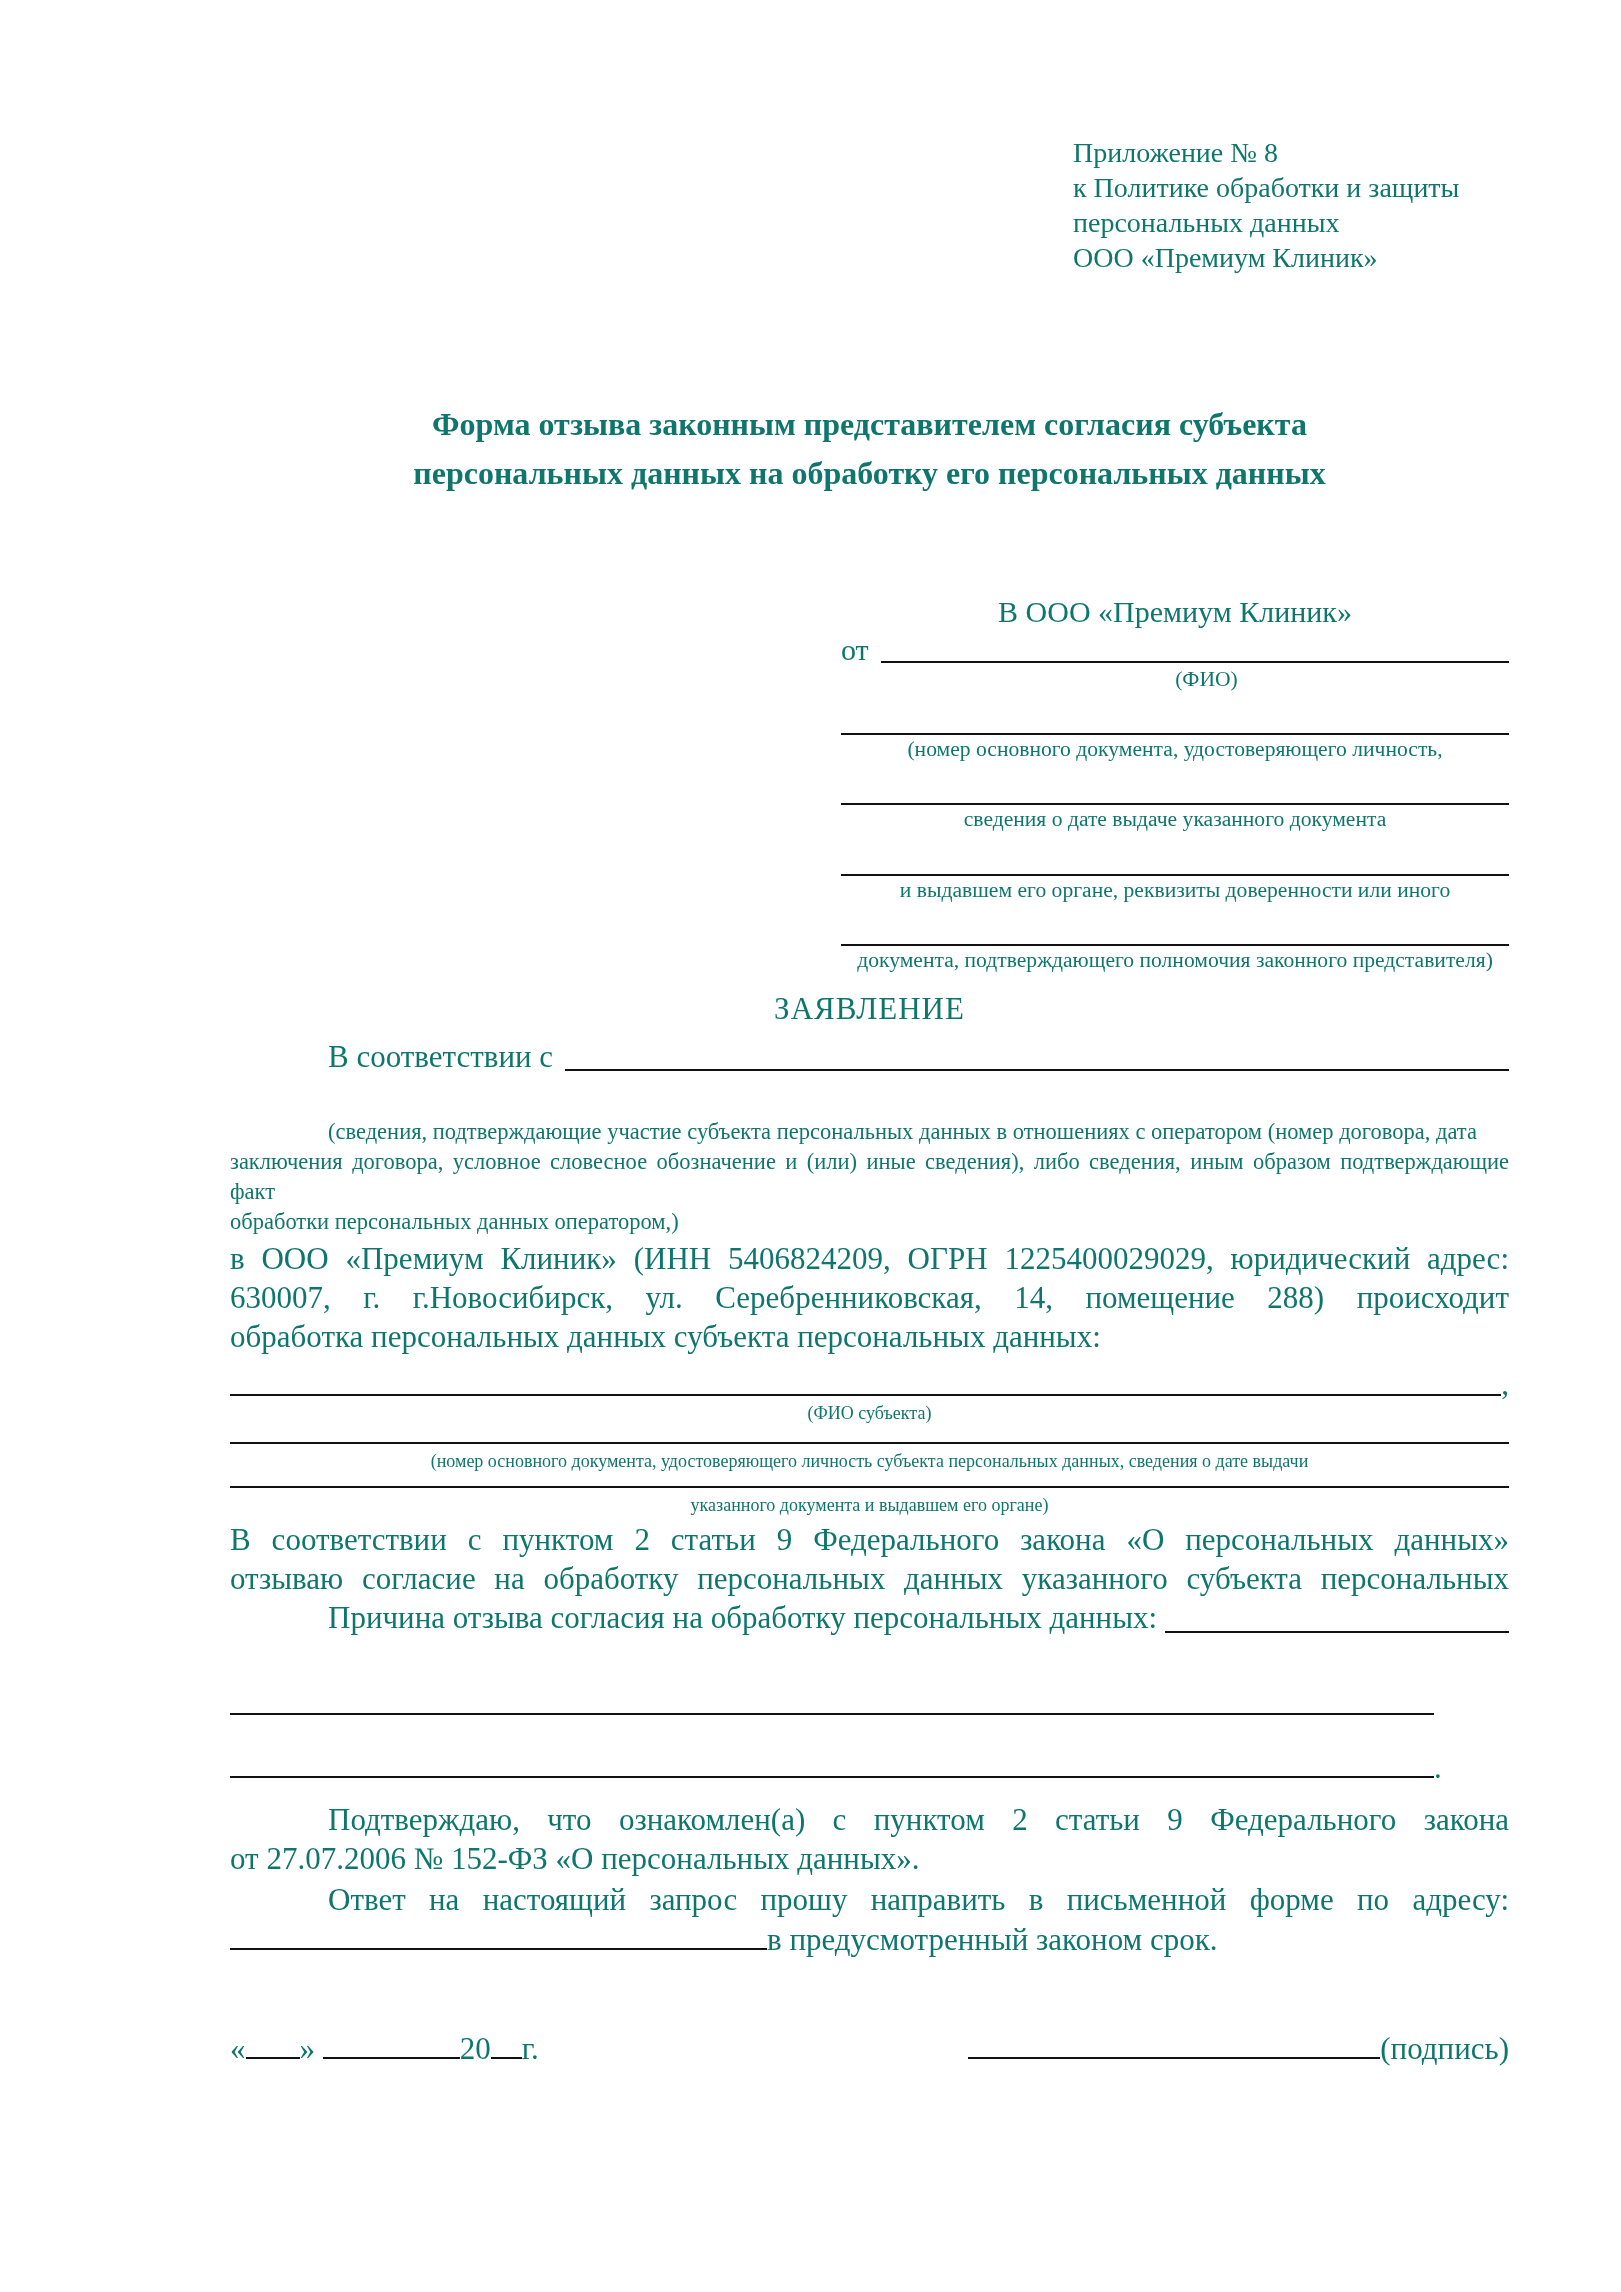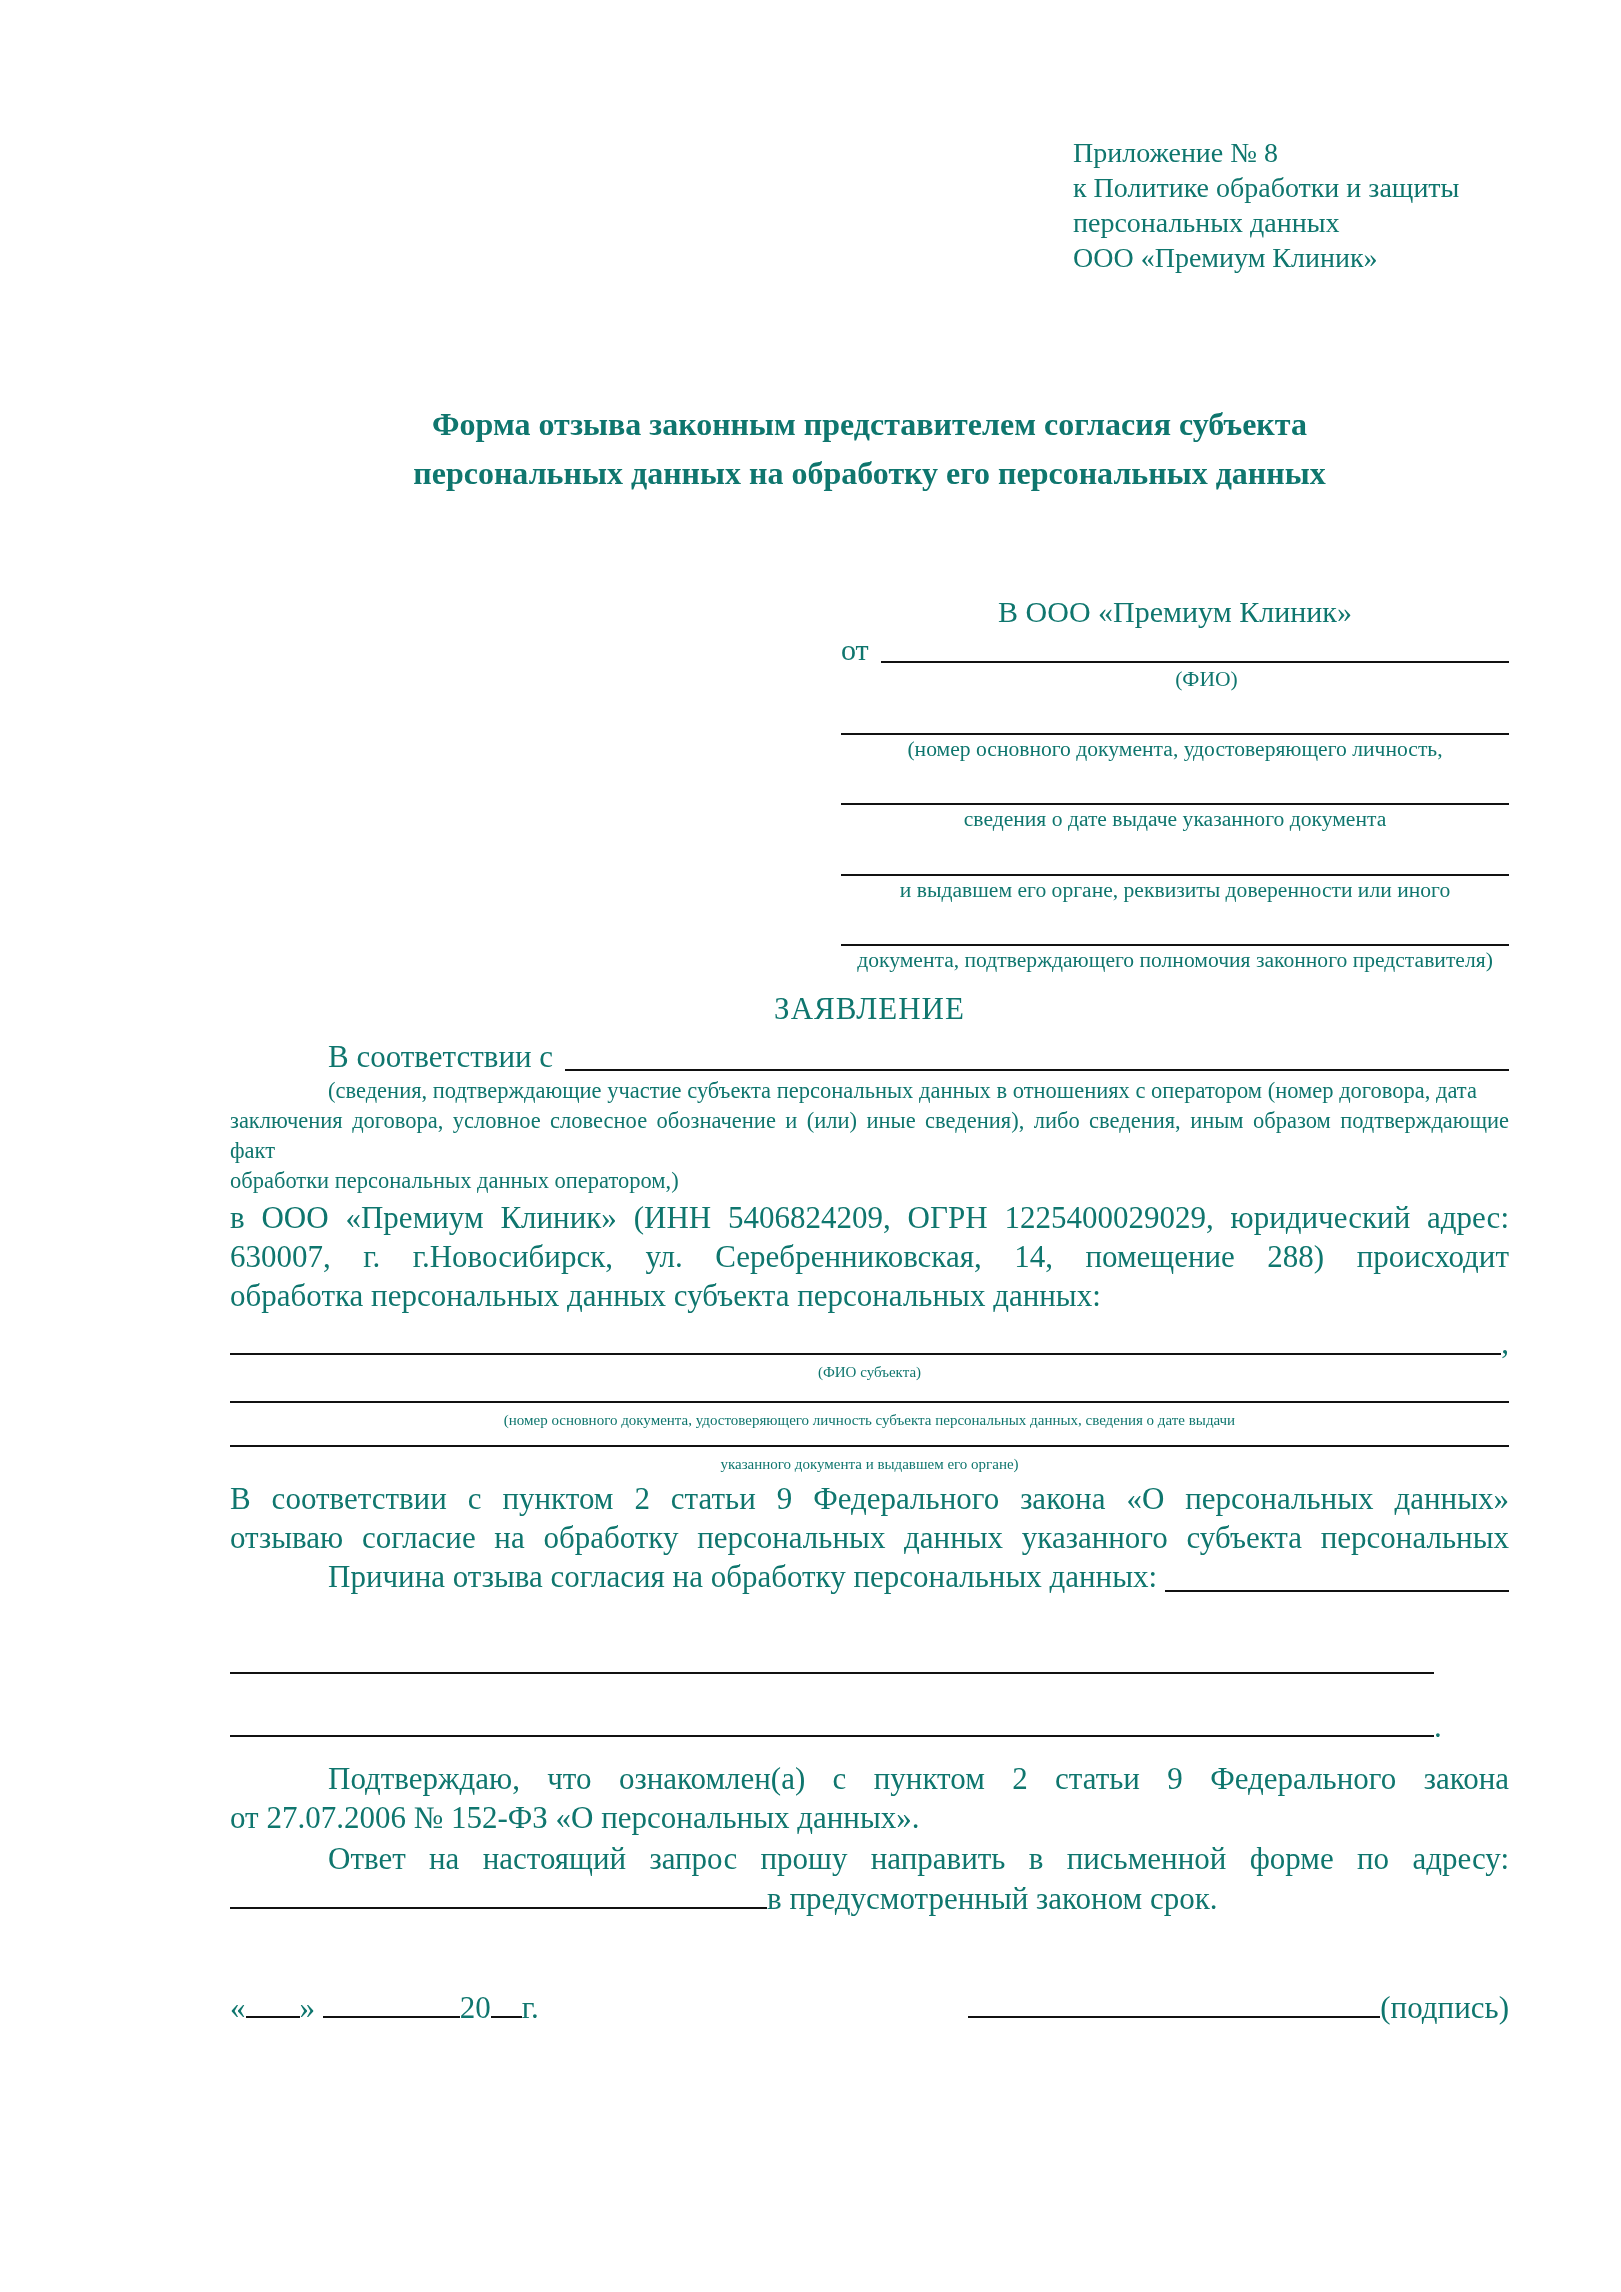--- a/index.html
+++ b/index.html
@@ -29,30 +29,30 @@
   .fillrow { display: flex; line-height: 37px; }
   .fillrow .fill { flex: 1 1 auto; border-bottom: 2.9px solid #111; margin-bottom: 4.9px; }
   .caption { font-size: 21.6px; line-height: 23.5px; text-align: center; }
   .fio-caption { padding-left: 63px; margin-bottom: 9.8px; }
   .addr-field .line { height: 32px; border-bottom: 2.9px solid #111; }
   .addr-field .caption { padding: 2.9px 0 9.8px 0; }
 
   
   .stmt-heading { margin-top: 5.9px; text-align: center; line-height: 41px; letter-spacing: 1px; }
   .accordance { margin-top: 7.8px; padding-left: 98px; line-height: 39px; }
-  .fineprint { font-size: 22.5px; line-height: 30px; text-align: justify; }
+  .fineprint { font-size: 22.5px; line-height: 30px; text-align: justify; margin-top: 41px; }
   .fineprint .indent { text-indent: 98px; }
   .jline { text-align: justify; text-align-last: justify; line-height: 39px; }
   .jline-end { text-align: left; line-height: 39px; }
   .para { margin-top: 2px; }
   .indent-first { text-indent: 98px; }
 
   .subject-row { display: flex; line-height: 35px; }
   .subject-row .fill { flex: 1 1 auto; border-bottom: 2.9px solid #111; margin-bottom: 4.9px; }
-  .sub-caption { font-size: 15px; line-height: 25.5px; text-align: center; }
+  .sub-caption { font-size: 18px; line-height: 25.5px; text-align: center; }
   .mt10 { margin-top: 9.8px; } .mt16 { margin-top: 15.7px; } .mt12 { margin-top: 11.8px; }
 
   .reason-row { display: flex; padding-left: 98px; line-height: 40px; }
   .reason-row .label { white-space: nowrap; padding-right: 7.8px; }
   .reason-row .fill { flex: 1 1 auto; border-bottom: 2.9px solid #111; margin-bottom: 4.9px; }
 
   .rule-row { line-height: 35px; }
   .rule { display: inline-block; width: 1204px; height: 2px; border-bottom: 2.9px solid #111; }
   .rule-1 { margin-top: 49px; }
   .rule-2 { margin-top: 27.4px; }

